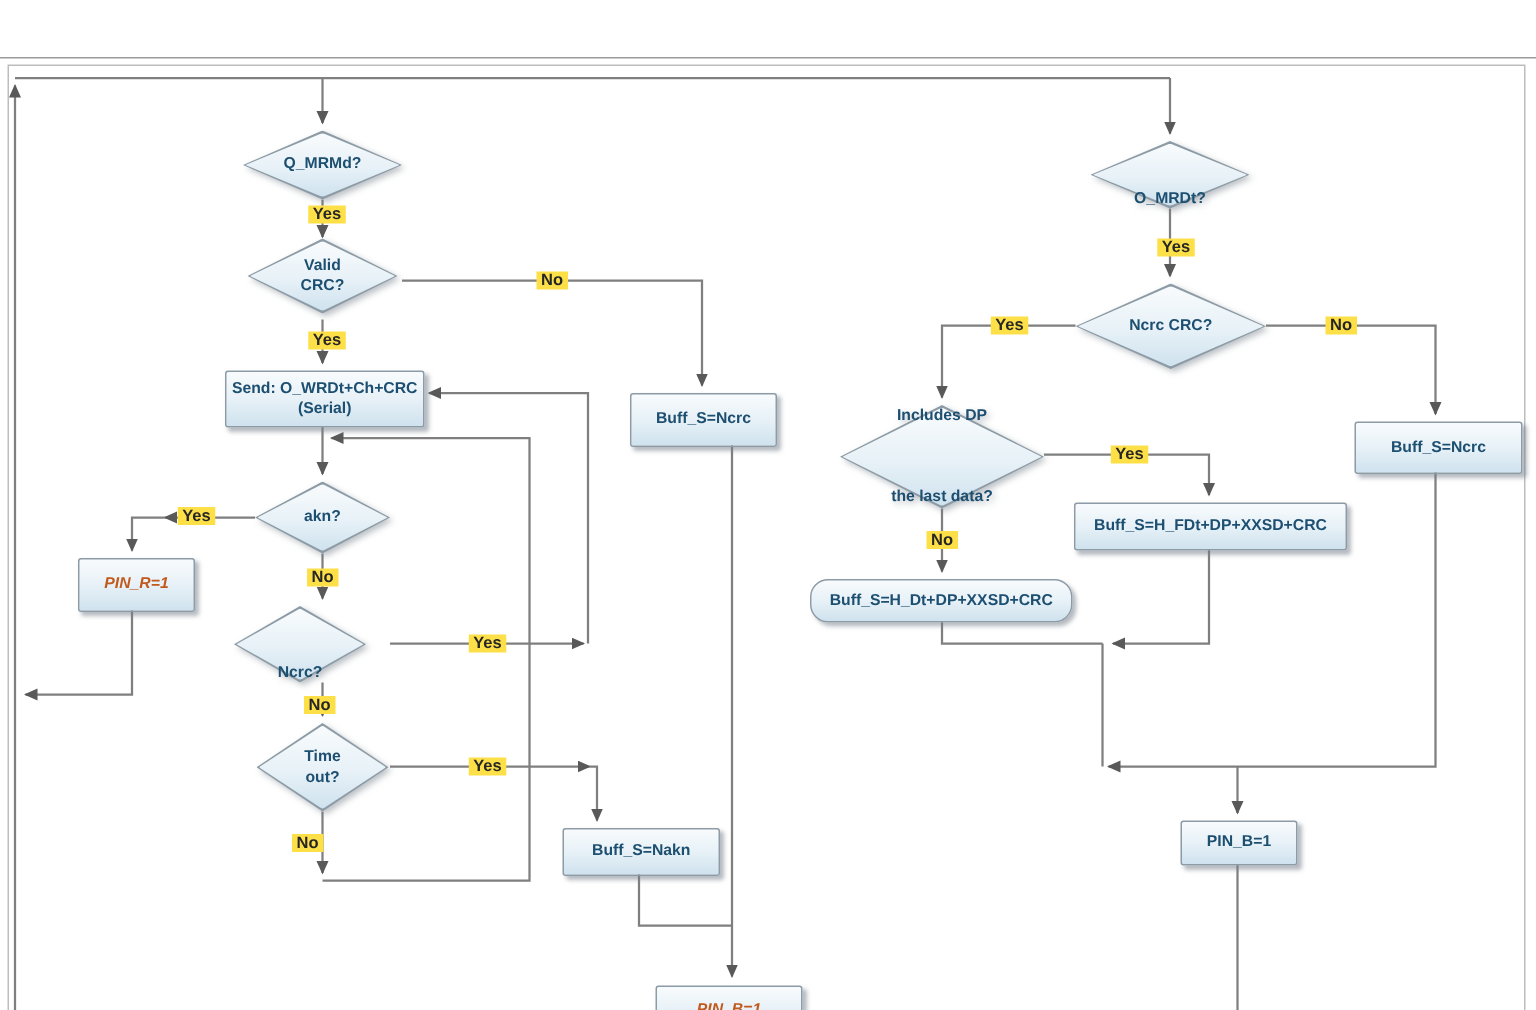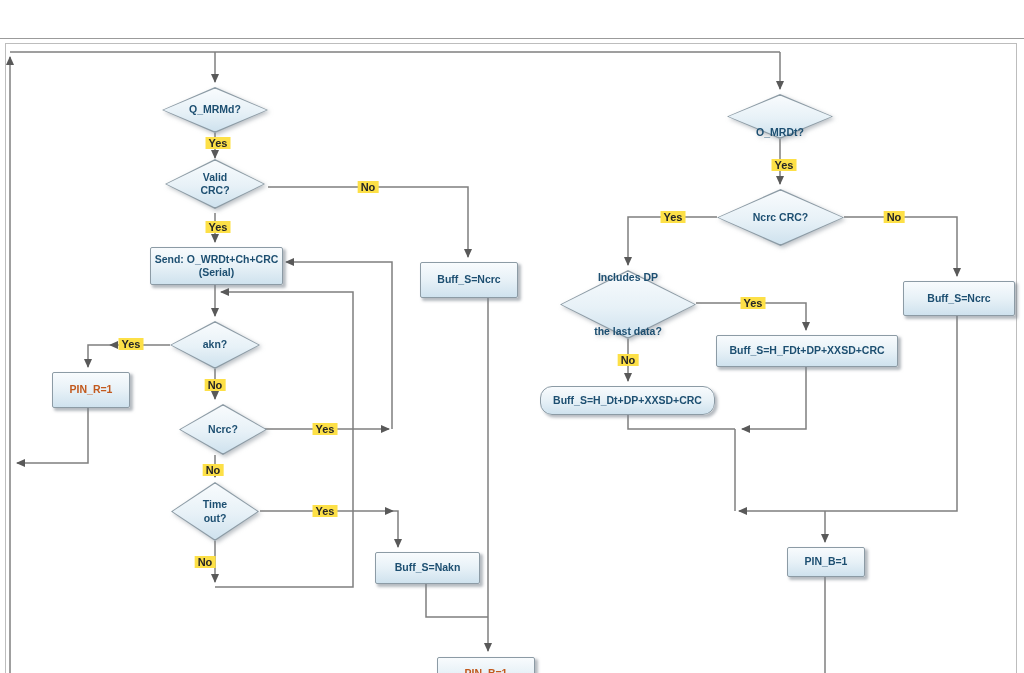--- a/index.html
+++ b/index.html
@@ -23,21 +23,21 @@
     border:1.4px solid #8c9ba5;border-radius:2px;
     box-shadow:2.5px 2.5px 3px rgba(120,130,140,.55);
   }
   .diamond{background:transparent;filter:drop-shadow(2.5px 2.5px 2px rgba(120,130,140,.5));}
   .diamond .d-border{position:absolute;inset:0;background:#8c9ba5;
     clip-path:polygon(50% 0,100% 50%,50% 100%,0 50%);}
   .diamond .d-fill{position:absolute;inset:1.6px;
     background:linear-gradient(180deg,#f8fbfd 0%,#e7f1f7 55%,#cfe2ee 100%);
     clip-path:polygon(50% 0,100% 50%,50% 100%,0 50%);}
   .diamond span{position:relative;z-index:1;}
-  .text-orange{color:var(--pin-text-orange,#c2591d);}
+  .text-orange{color:var(--pin-text-orange,#c2591d);font-style:italic;}
   .edge-label{
     position:absolute;transform:translate(-50%,-50%);
     font-size:11px;font-weight:bold;color:var(--label-text,#262626);
     background:#fde047;padding:0 3px;white-space:nowrap;z-index:2;
   }
 </style>
 </head>
 <body>
 
 <div id="stage" style="--node-text: #1d4f71; --pin-text-orange: #c2591d; --line: #7f7f7f; --arrow: #595959; --label-text: #262626;">
@@ -113,21 +113,21 @@
   <div class="node diamond" style="left:170px;top:282px;width:90px;height:48px;">
     <div class="d-border"></div>
     <div class="d-fill"></div>
     <span>akn?</span>
   </div>
 
   <div class="node process" style="left:52px;top:333px;width:76px;height:34px;">
     <span class="text-orange">PIN_R=1</span>
   </div>
 
-  <div class="node diamond" style="left:179px;top:365px;width:88px;height:51px;">
+  <div class="node diamond" style="left:156px;top:365px;width:88px;height:51px;justify-content:flex-end;">
     <div class="d-border"></div>
     <div class="d-fill"></div>
     <span>Ncrc?</span>
   </div>
 
   <div class="node diamond" style="left:171px;top:443px;width:88px;height:59px;">
     <div class="d-border"></div>
     <div class="d-fill"></div>
     <span>Time</span>
     <span>out?</span>

